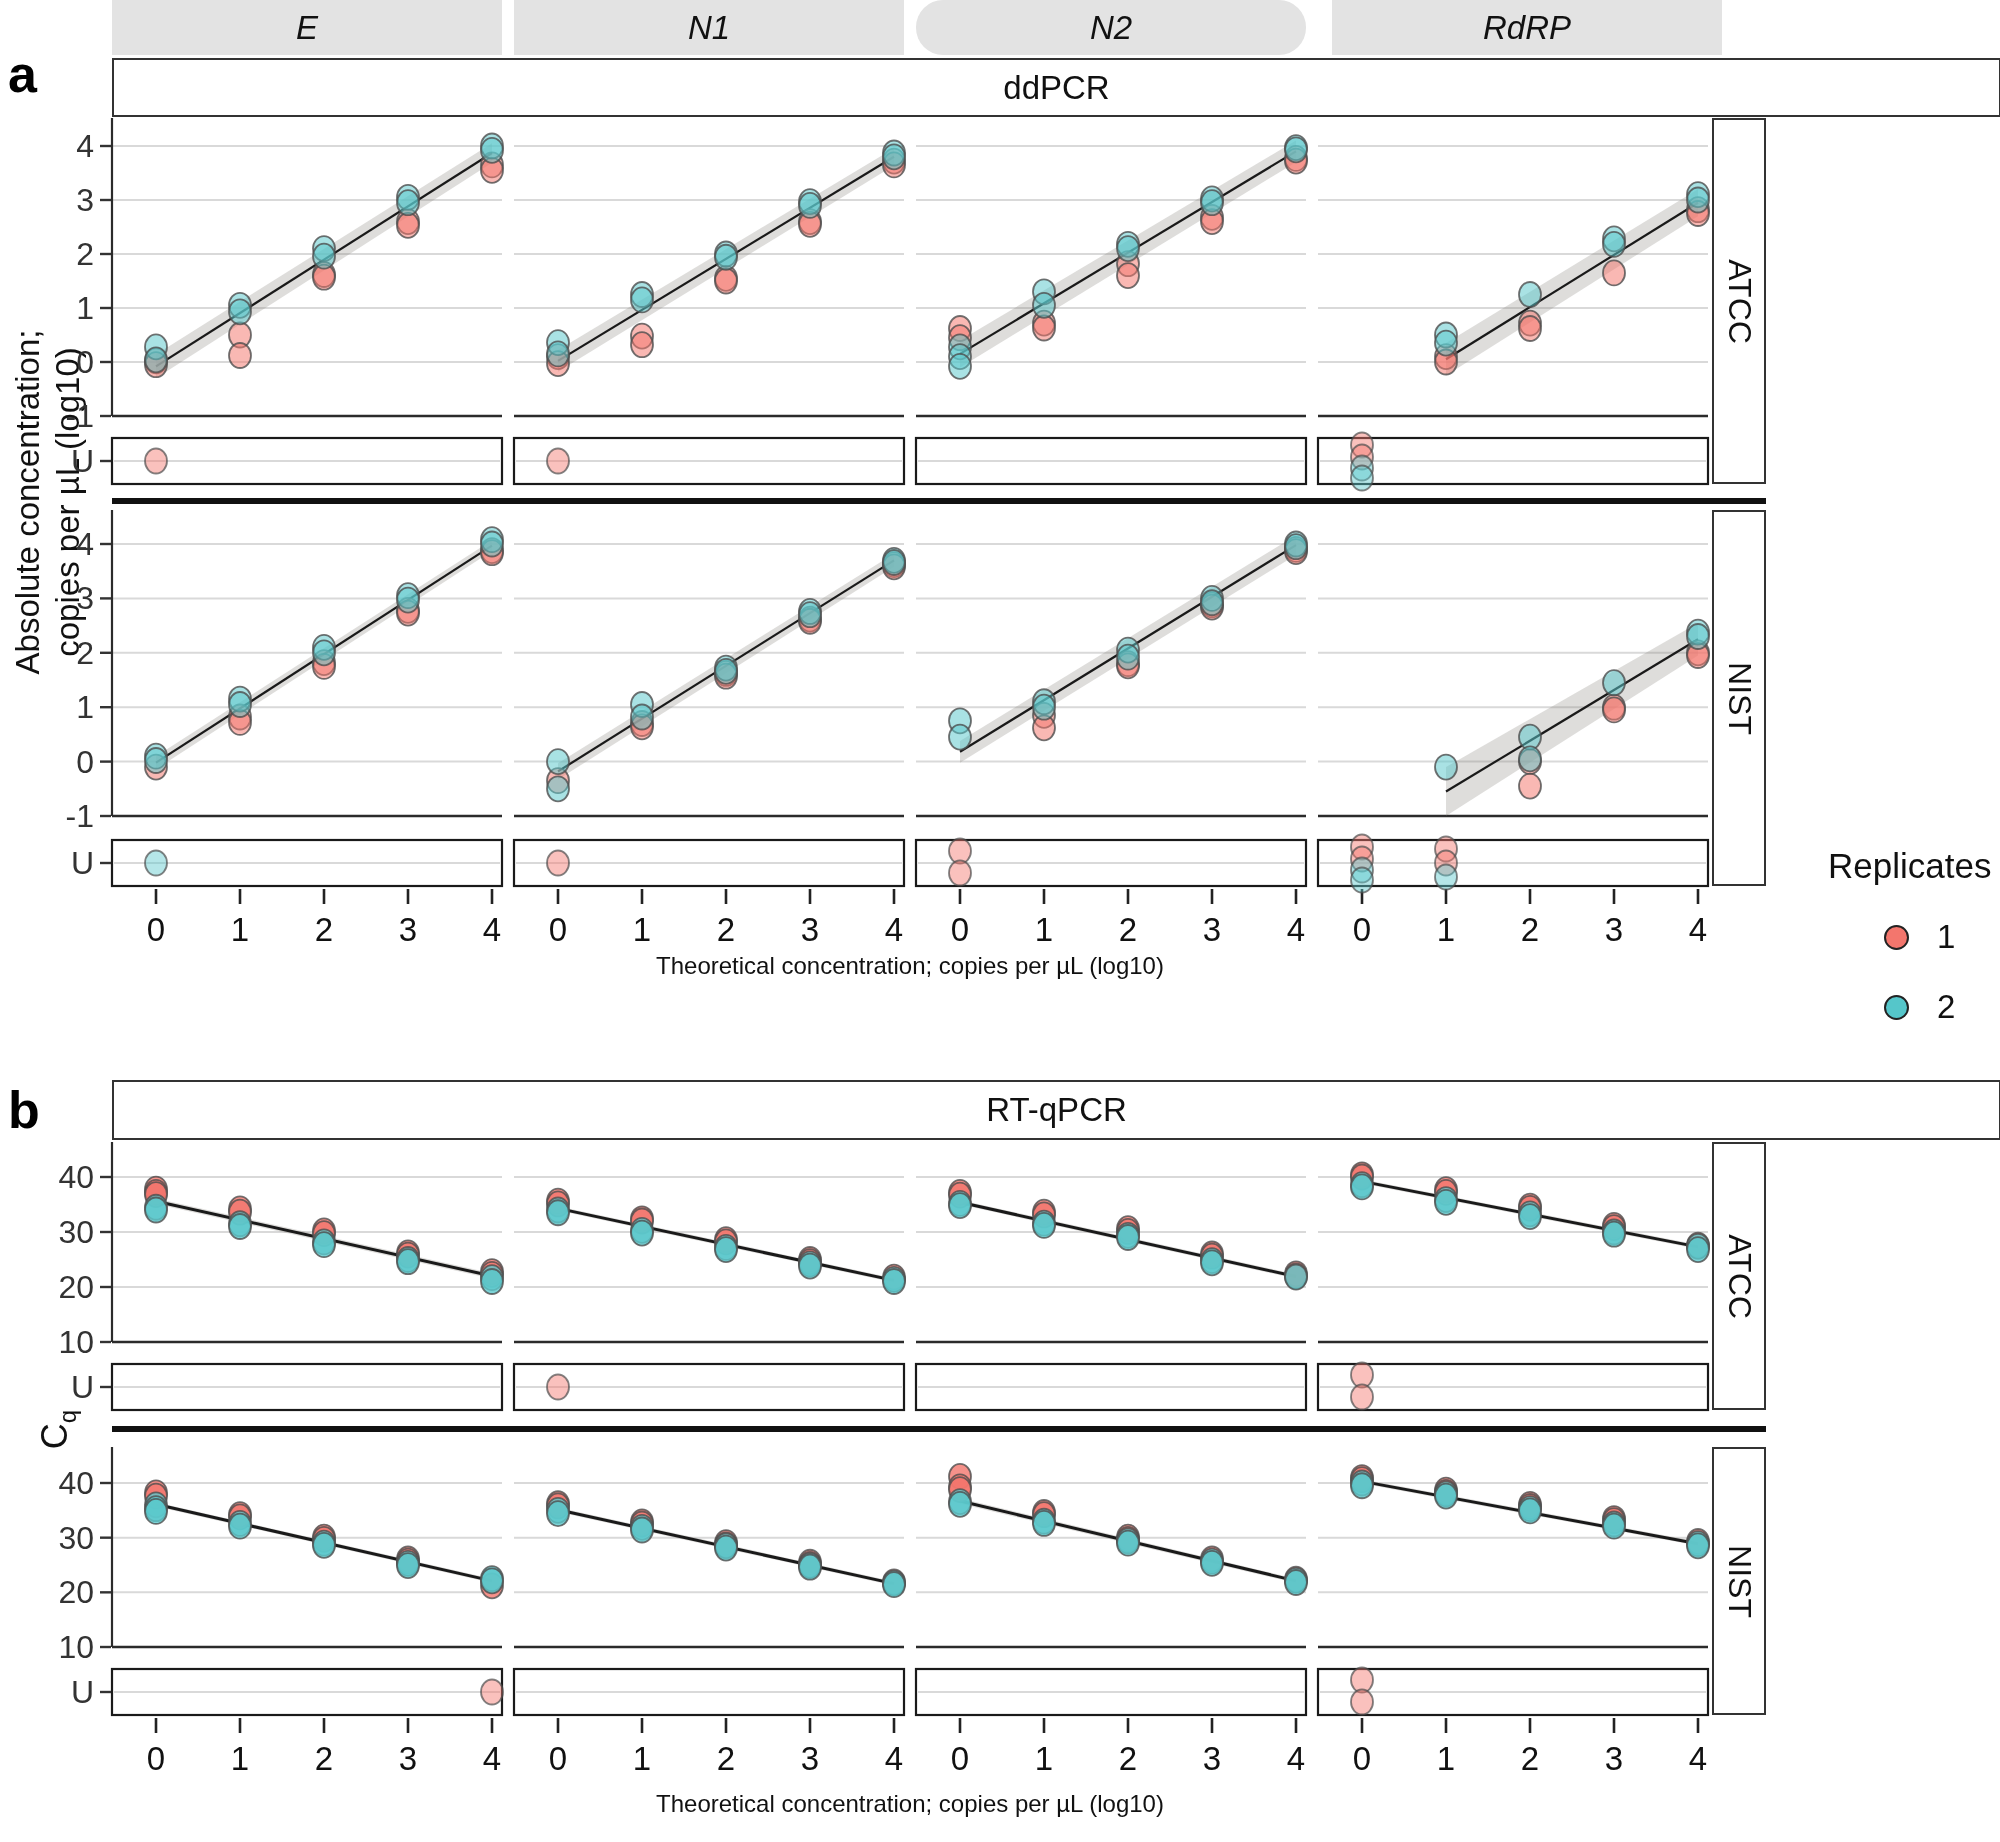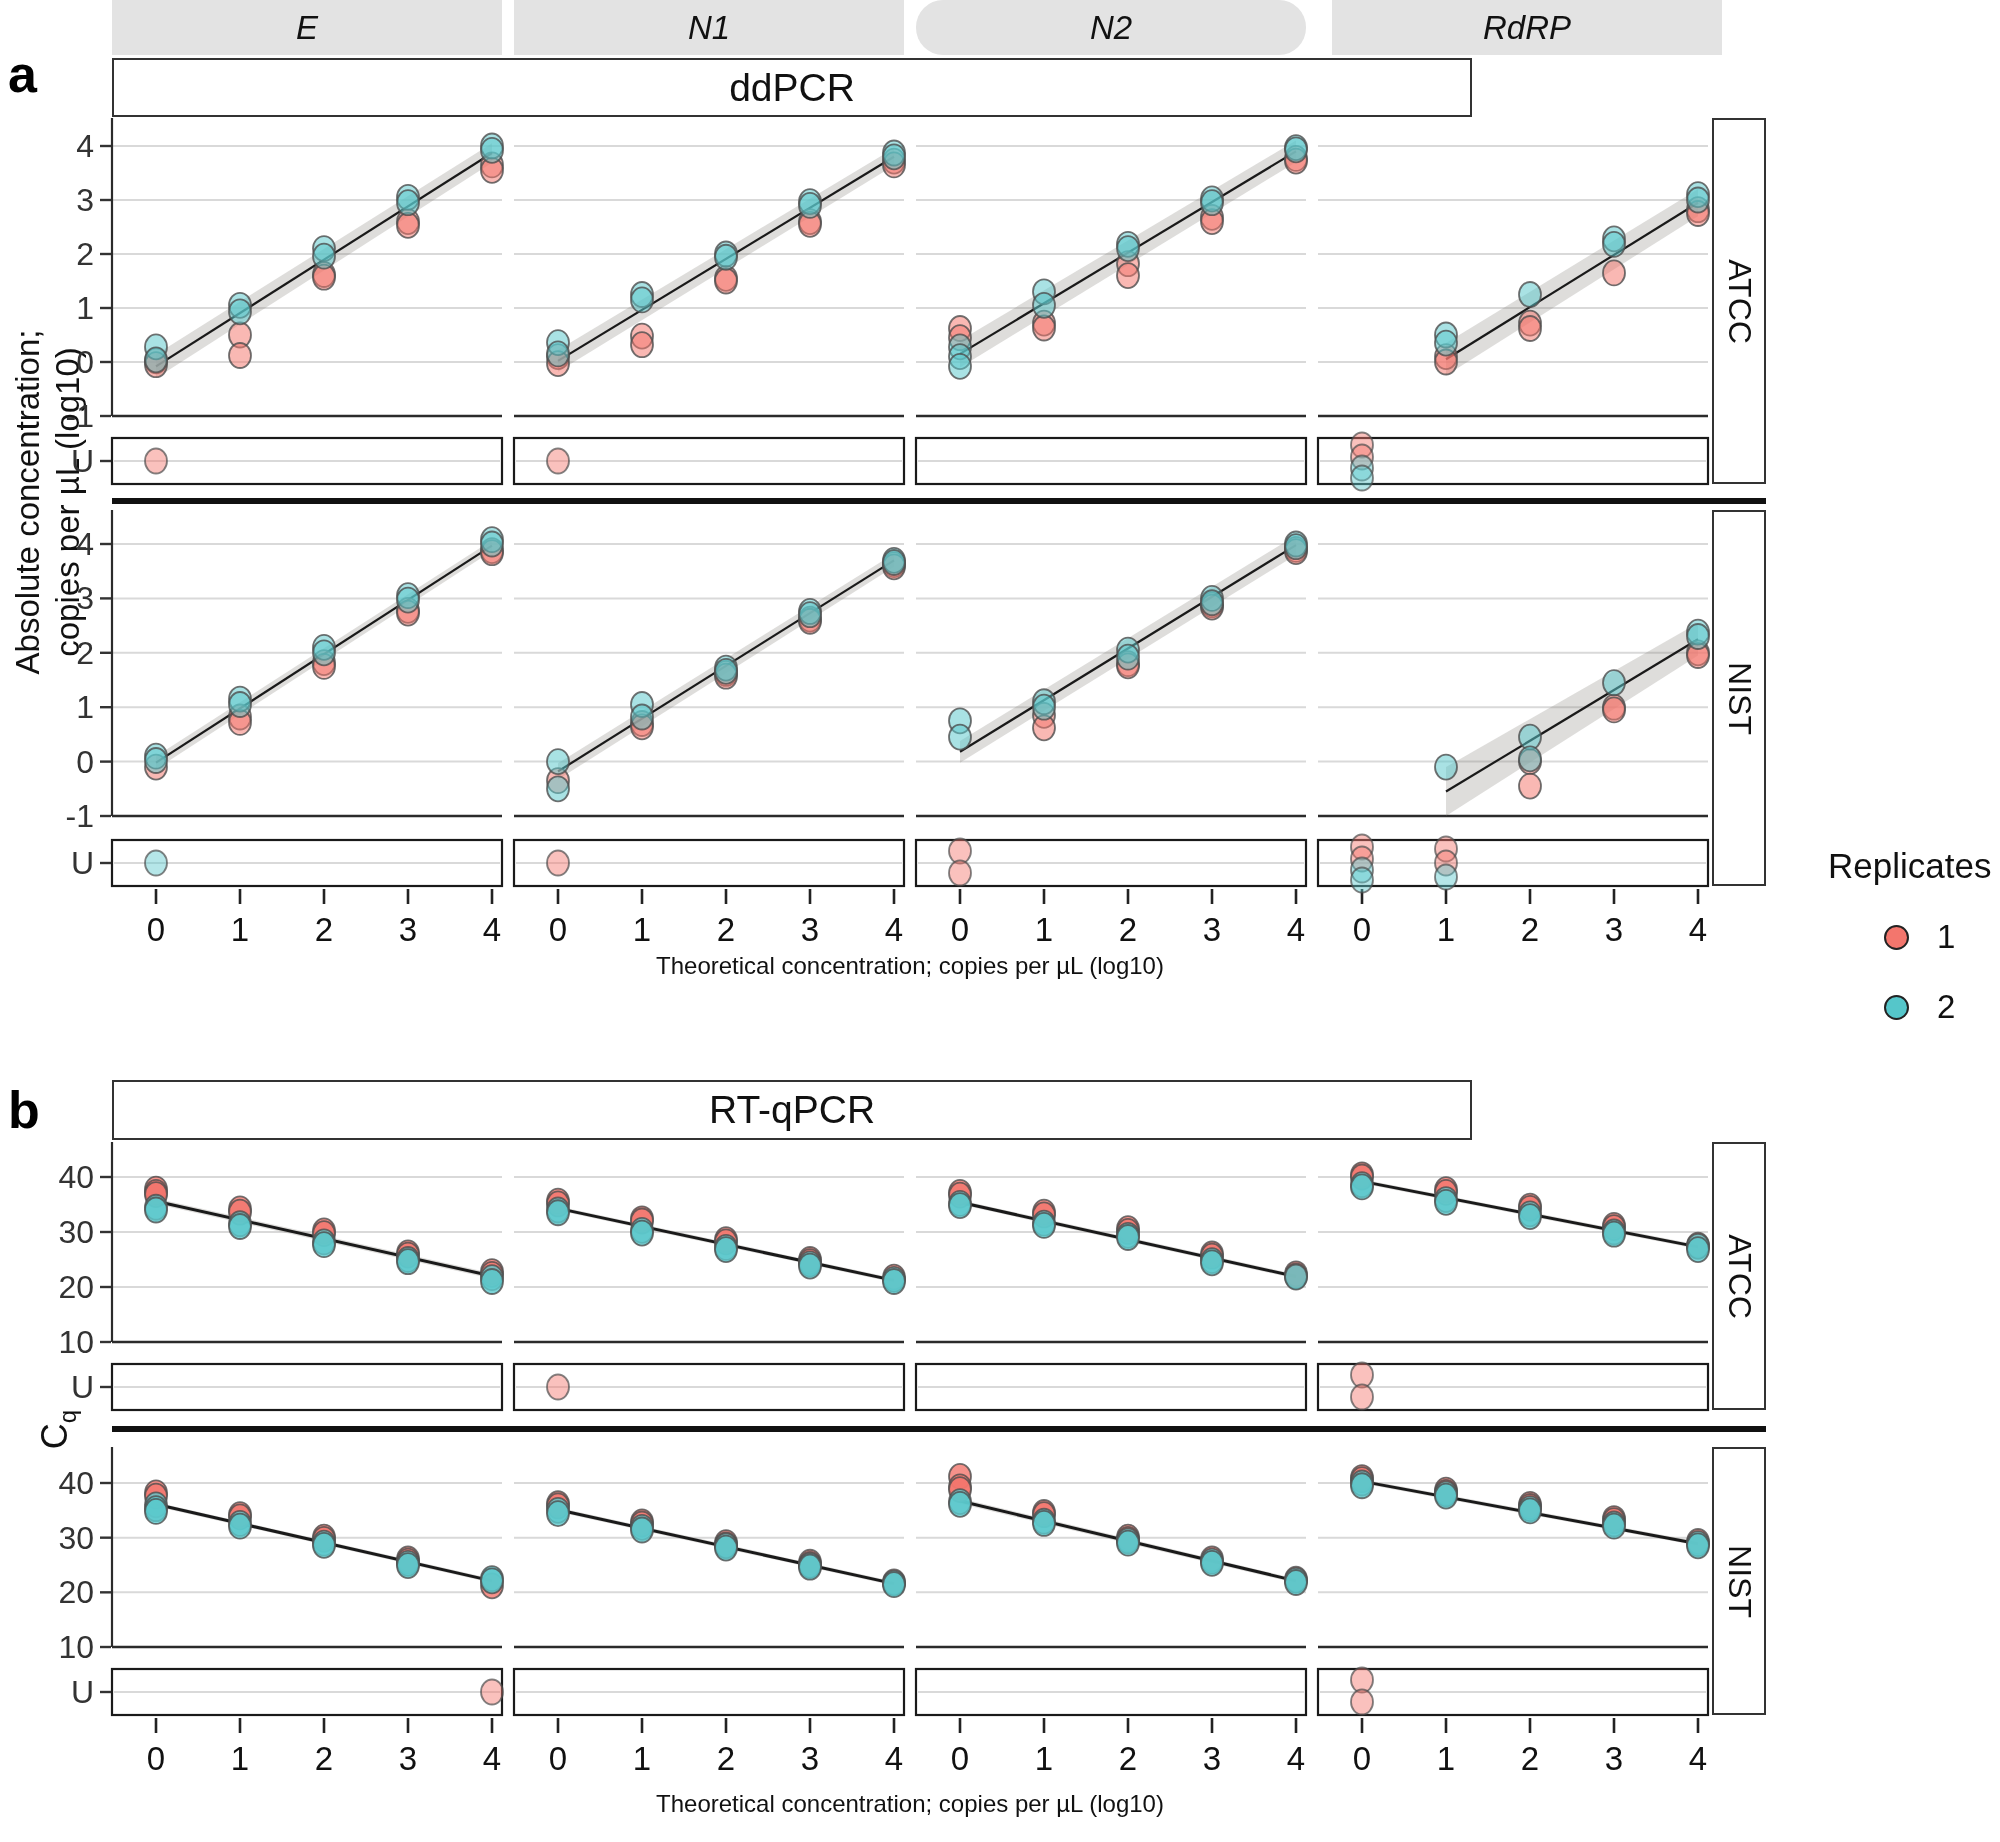--- a/index.html
+++ b/index.html
@@ -4,24 +4,24 @@
 <style>
   html,body{margin:0;padding:0;background:#ffffff;}
   .figure{position:relative;width:2000px;height:1842px;background:#fff;
           font-family:"Liberation Sans", sans-serif;color:#111;overflow:hidden;}
   .panel-letter{position:absolute;font-size:52px;font-weight:bold;color:#000;}
   #panel-a-letter{left:8px;top:44px;}
   #panel-b-letter{left:8px;top:1080px;}
   .gene-strip{position:absolute;top:0;height:55px;background:#e3e3e3;
               display:flex;align-items:center;justify-content:center;
               font-size:33px;font-style:italic;color:#111;}
-  .method-header{position:absolute;left:112px;width:1360px;background:#fff;
+  .method-header{position:absolute;left:112px;width:1889px;background:#fff;
                  border:2px solid #333;box-sizing:border-box;
                  display:flex;align-items:center;justify-content:center;
-                 font-size:39px;color:#111;}
+                 font-size:33px;color:#111;}
   #method-a{top:58px;height:59px;}
   #method-b{top:1080px;height:60px;}
   .source-strip{position:absolute;left:1712px;width:54px;background:#fff;
                 border:2px solid #333;box-sizing:border-box;
                 display:flex;align-items:center;justify-content:center;}
   .source-strip span{transform:rotate(90deg);font-size:32px;white-space:nowrap;color:#111;}
   #strip-a-atcc{top:118px;height:366px;}
   #strip-a-nist{top:510px;height:376px;}
   #strip-b-atcc{top:1142px;height:268px;}
   #strip-b-nist{top:1447px;height:268px;}

